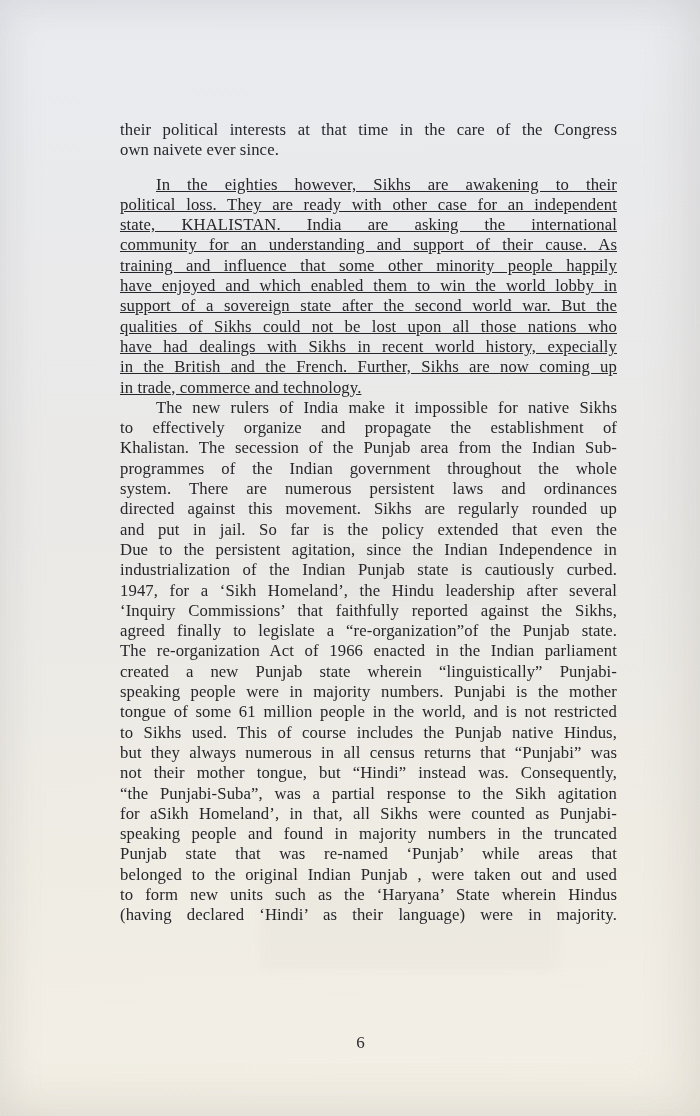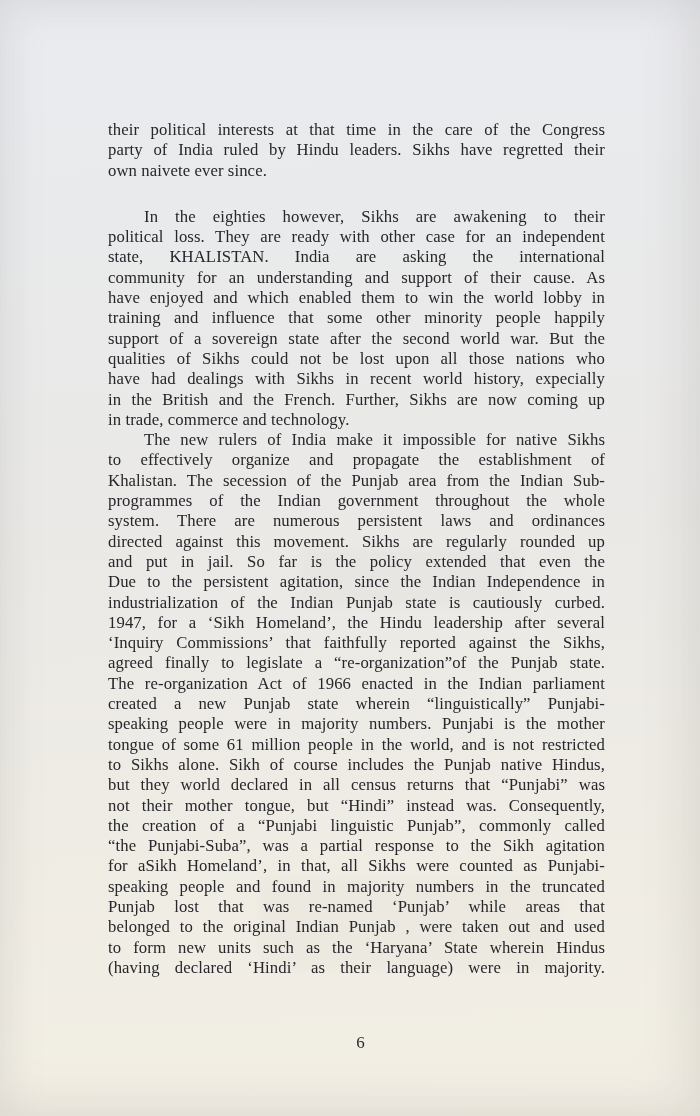--- a/index.html
+++ b/index.html
@@ -29,26 +29,26 @@
     background: #b9b4a8;
     opacity: 0.06;
     filter: blur(4px);
     border-radius: 3px;
     pointer-events: none;
   }
   .bleed-1 { left: 300px; top: 548px; width: 220px; height: 58px; }
   .bleed-2 { left: 260px; top: 880px; width: 300px; height: 90px; }
   .text-block {
     position: absolute;
-    left: 108px;
+    left: 120px;
     top: 120px;
     width: 497px;
   }
   .paragraph { margin: 0; }
-  .paragraph.p1 { margin-top: 26px; }
+  .paragraph.p1 { margin-top: 14px; text-decoration: underline; }
   .paragraph.p2 { }
   .line {
     font-size: 16.7px;
     line-height: 20.3px;
     letter-spacing: 0.1px;
     text-align: justify;
     text-align-last: justify;
     white-space: normal;
   }
   .line.nojust { text-align-last: left; }
@@ -66,30 +66,29 @@
 </head>
 <body style="color: rgb(38, 38, 43);">
 
 <div class="scan-page">
   <div class="bleed bleed-1"></div>
   <div class="bleed bleed-2"></div>
 
   <div class="text-block">
       <div class="paragraph p0">
         <div class="line">their political interests at that time in the care of the Congress</div>
-        <div class="line">party of India ruled by Hindu leaders. Sikhs have regretted their</div>
         <div class="line nojust">own naivete ever since.</div>
       </div>
       <div class="paragraph p1">
         <div class="line indent">In the eighties however, Sikhs are awakening to their</div>
         <div class="line">political loss. They are ready with other case for an independent</div>
         <div class="line">state, KHALISTAN. India are asking the international</div>
         <div class="line">community for an understanding and support of their cause. As</div>
+        <div class="line">training and influence that some other minority people happily</div>
         <div class="line">have enjoyed and which enabled them to win the world lobby in</div>
-        <div class="line">training and influence that some other minority people happily</div>
         <div class="line">support of a sovereign state after the second world war. But the</div>
         <div class="line">qualities of Sikhs could not be lost upon all those nations who</div>
         <div class="line">have had dealings with Sikhs in recent world history, expecially</div>
         <div class="line">in the British and the French. Further, Sikhs are now coming up</div>
         <div class="line nojust">in trade, commerce and technology.</div>
       </div>
       <div class="paragraph p2">
         <div class="line indent">The new rulers of India make it impossible for native Sikhs</div>
         <div class="line">to effectively organize and propagate the establishment of</div>
         <div class="line">Khalistan. The secession of the Punjab area from the Indian Sub-</div>
@@ -99,28 +98,27 @@
         <div class="line">and put in jail. So far is the policy extended that even the</div>
         <div class="line">Due to the persistent agitation, since the Indian Independence in</div>
         <div class="line">industrialization of the Indian Punjab state is cautiously curbed.</div>
         <div class="line">1947, for a ‘Sikh Homeland’, the Hindu leadership after several</div>
         <div class="line">‘Inquiry Commissions’ that faithfully reported against the Sikhs,</div>
         <div class="line">agreed finally to legislate a “re-organization”of the Punjab state.</div>
         <div class="line">The re-organization Act of 1966 enacted in the Indian parliament</div>
         <div class="line">created a new Punjab state wherein “linguistically” Punjabi-</div>
         <div class="line">speaking people were in majority numbers. Punjabi is the mother</div>
         <div class="line">tongue of some 61 million people in the world, and is not restricted</div>
-        <div class="line">to Sikhs alone. Sikh of course includes the Punjab native Hindus,</div>
-        <div class="line">but they world declared in all census returns that “Punjabi” was</div>
+        <div class="line">to Sikhs used. This of course includes the Punjab native Hindus,</div>
+        <div class="line">but they always numerous in all census returns that “Punjabi” was</div>
         <div class="line">not their mother tongue, but “Hindi” instead was. Consequently,</div>
-        <div class="line">the creation of a “Punjabi linguistic Punjab”, commonly called</div>
         <div class="line">“the Punjabi-Suba”, was a partial response to the Sikh agitation</div>
         <div class="line">for aSikh Homeland’, in that, all Sikhs were counted as Punjabi-</div>
         <div class="line">speaking people and found in majority numbers in the truncated</div>
-        <div class="line">Punjab lost that was re-named ‘Punjab’ while areas that</div>
+        <div class="line">Punjab state that was re-named ‘Punjab’ while areas that</div>
         <div class="line">belonged to the original Indian Punjab , were taken out and used</div>
         <div class="line">to form new units such as the ‘Haryana’ State wherein Hindus</div>
         <div class="line">(having declared ‘Hindi’ as their language) were in majority.</div>
       </div>
     </div>
 
   <div class="page-number">6</div>
 
   <div class="vignette"></div>
 </div>

